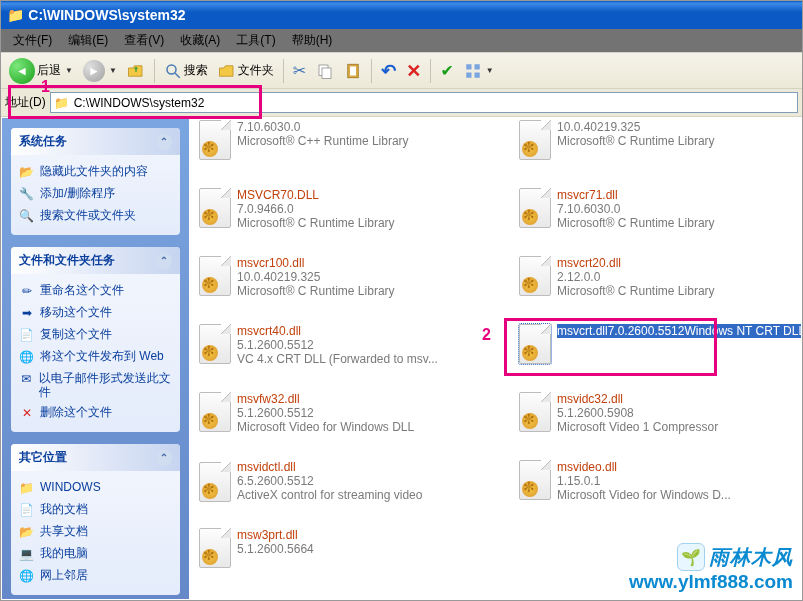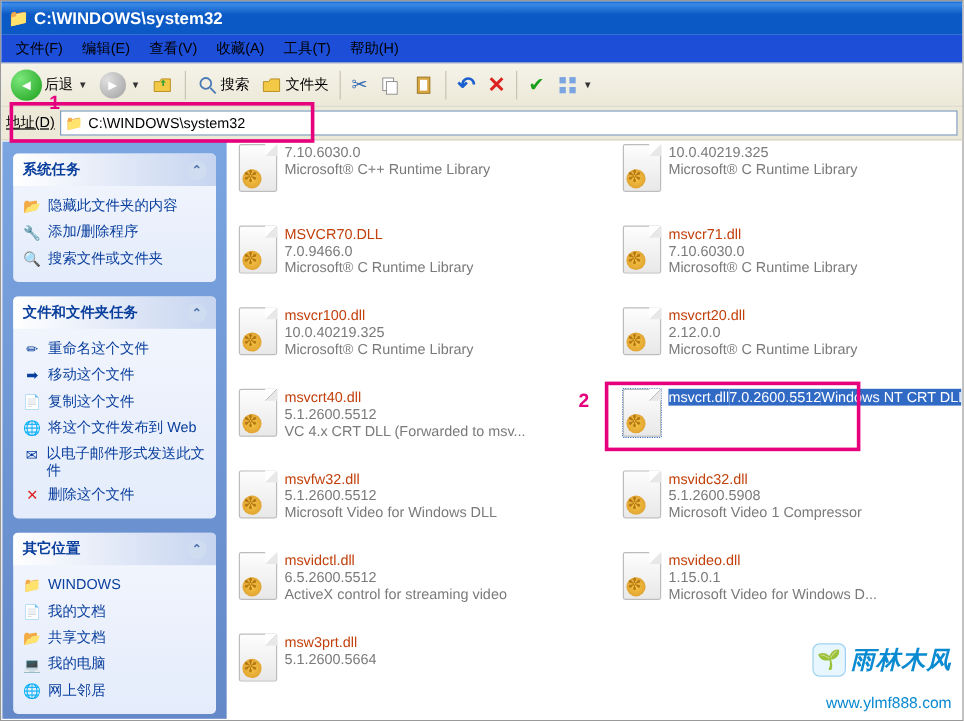--- a/index.html
+++ b/index.html
@@ -1,27 +1,27 @@
 <!DOCTYPE html>
 <html><head>
 <meta charset="utf-8">
 <style>
   * { box-sizing: border-box; margin: 0; padding: 0; }
   body { font-family: "Microsoft YaHei", "SimSun", Tahoma, sans-serif; font-size: 12px; background: #fff; width: 803px; height: 601px; overflow: hidden; position: relative; border: 1px solid #999; }
   .titlebar { background: linear-gradient(to bottom, #0a59c4, #3d8be8 8%, #0a59c4 40%, #0a59c4); color: #fff; height: 28px; display: flex; align-items: center; padding: 0 6px; font-size: 14px; font-weight: bold; }
-  .menubar { background: #1d4ed8; border-bottom: 1px solid #d6d2c2; height: 24px; display: flex; align-items: center; padding: 0 4px; }
+  .menubar { background: #737373; border-bottom: 1px solid #d6d2c2; height: 24px; display: flex; align-items: center; padding: 0 4px; }
   .menubar .menu { padding: 2px 8px; cursor: default; }
   .toolbar { background: linear-gradient(to bottom, #f5f3e9, #ece9d8); border-bottom: 1px solid #d6d2c2; height: 36px; display: flex; align-items: center; padding: 0 4px; gap: 2px; }
   .tb-btn { display: flex; align-items: center; gap: 2px; padding: 2px 4px; border-radius: 3px; }
   .tb-sep { width: 1px; height: 24px; background: #c8c4b4; margin: 0 3px; }
   .back-circle { width: 26px; height: 26px; border-radius: 50%; background: radial-gradient(circle at 30% 30%, #7be87b, #1a9e1a); display: flex; align-items: center; justify-content: center; color: #fff; font-weight: bold; }
   .fwd-circle { width: 22px; height: 22px; border-radius: 50%; background: radial-gradient(circle at 30% 30%, #e0e0e0, #a0a0a0); display: flex; align-items: center; justify-content: center; color: #fff; }
   .up-folder { font-size: 16px; }
   .addrbar { background: #ece9d8; border-bottom: 1px solid #d6d2c2; height: 28px; display: flex; align-items: center; padding: 0 4px; position: relative; overflow: hidden; }
-  .addr-label { margin-right: 4px; text-decoration: underline; }
+  .addr-label { margin-right: 4px; }
   .addr-input { flex: 1; height: 21px; border: 1px solid #7f9db9; background: #fff; display: flex; align-items: center; padding: 0 4px; gap: 4px; }
   .annot-1 { position: absolute; left: 7px; top: 84px; width: 254px; height: 34px; border: 3px solid #e6007e; pointer-events: none; z-index: 50; }
   .annot-1-label { position: absolute; left: 40px; top: 77px; color: #e6007e; font-weight: bold; font-size: 16px; z-index: 51; }
   .main { position: absolute; left: 1px; top: 117px; right: 1px; bottom: 1px; display: flex; }
   .sidebar { width: 187px; background: linear-gradient(to bottom, #7aa5e0, #6488c8); padding: 10px 9px; overflow: hidden; }
   .panel { background: linear-gradient(to bottom, #f3f6fd, #e4ecfb); border-radius: 4px; margin-bottom: 12px; overflow: hidden; }
   .panel-hdr { background: linear-gradient(to right, #fff, #c6d4f0); color: #0a3f9d; font-weight: bold; padding: 5px 8px; display: flex; justify-content: space-between; align-items: center; }
   .panel-hdr .chev { width: 16px; height: 16px; border-radius: 50%; background: #d0ddf0; color: #4b6ea9; display: flex; align-items: center; justify-content: center; font-size: 10px; }
   .panel-body { padding: 6px 8px 8px; }
   .task { display: flex; align-items: flex-start; gap: 5px; color: #0a3f9d; padding: 3px 0; cursor: pointer; }
@@ -37,21 +37,21 @@
   .ftxt .fname { color: #c2410c; }
   .ftxt .fver, .ftxt .fdesc { color: #7a7a7a; }
   .fitem.selected .ftxt .fname, .fitem.selected .ftxt .fver, .fitem.selected .ftxt .fdesc { background: #316ac5; color: #fff; display: inline-block; }
   .fitem.selected .ficon { outline: 1px dotted #316ac5; }
   .annot-2 { position: absolute; border: 3px solid #e6007e; pointer-events: none; z-index: 50; }
   .annot-2-label { position: absolute; color: #e6007e; font-weight: bold; font-size: 16px; z-index: 51; }
   .watermark { position: absolute; right: 8px; bottom: 6px; text-align: right; z-index: 60; }
   .wm-top { display: flex; align-items: center; gap: 4px; justify-content: flex-end; }
   .wm-logo { width: 28px; height: 28px; border-radius: 6px; background: #e8f6ff; border: 1px solid #9fd2f0; display: flex; align-items: center; justify-content: center; color: #2a8cc9; font-size: 16px; }
   .wm-text { font-size: 20px; font-weight: bold; color: #0a8ad0; font-style: italic; letter-spacing: 1px; }
-  .wm-url { color: #0a8ad0; font-size: 13px; font-weight: normal; margin-top: 14px; }
+  .wm-url { color: #0a8ad0; font-size: 19px; font-weight: bold; }
   .drop-arrow { font-size: 8px; color: #333; margin-left: 2px; }
   svg.ico { width: 18px; height: 18px; }
 </style>
 </head>
 <body>
 
 <div class="titlebar">
   <span>📁</span>&nbsp;
   <span>C:\WINDOWS\system32</span>
 </div>
@@ -324,21 +324,21 @@
         <div class="fitem" style="left: 320px; top: 272px;">
           <div class="ficon">
             <div class="gear"></div>
           </div>
           <div class="ftxt">
             <div class="fname">msvidc32.dll</div>
             <div class="fver">5.1.2600.5908</div>
             <div class="fdesc">Microsoft Video 1 Compressor</div>
           </div>
         </div>
-        <div class="fitem" style="left: 0px; top: 340px;">
+        <div class="fitem" style="left: 0px; top: 340px; align-items: flex-end;">
           <div class="ficon">
             <div class="gear"></div>
           </div>
           <div class="ftxt">
             <div class="fname">msvidctl.dll</div>
             <div class="fver">6.5.2600.5512</div>
             <div class="fdesc">ActiveX control for streaming video</div>
           </div>
         </div>
         <div class="fitem" style="left: 320px; top: 340px;">

